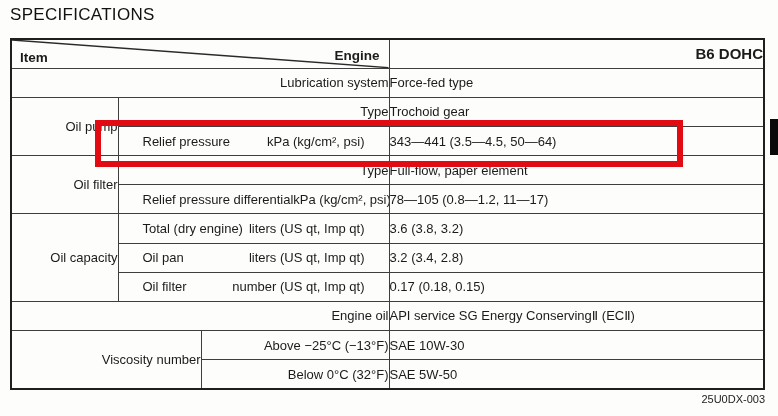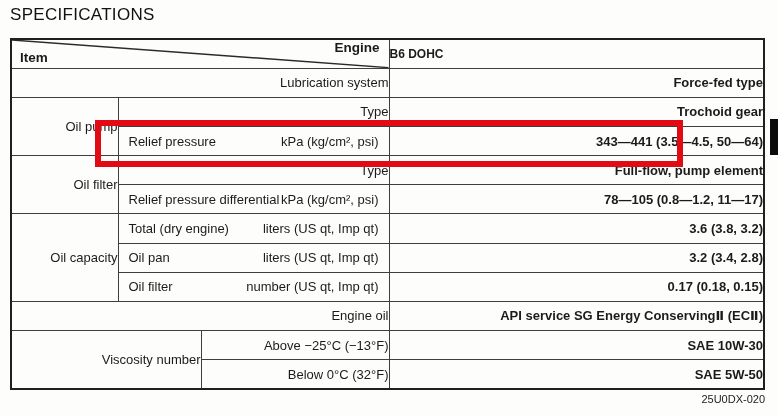--- a/index.html
+++ b/index.html
@@ -28,35 +28,35 @@
   table.spec-table td {
     border:1px solid #3e3e3e;
     padding:0; vertical-align:middle;
     overflow:hidden; white-space:nowrap;
   }
   table.spec-table tr { height:29px; }
   tr.header-row { height:30px; }
   .diag-cell { position:relative; }
   .diag-cell svg { position:absolute; left:0; top:0; width:100%; height:100%; display:block; }
   .diag-engine {
-    position:absolute; right:9px; top:0;
+    position:absolute; right:9px; top:8px;
     font-weight:bold; font-size:13.5px;
   }
   .diag-item {
     position:absolute; left:8px; bottom:3px;
     font-weight:bold; font-size:13.5px;
   }
   .lbl { padding-left:10px; text-align:right; }
   .split { padding:0; }
   .split .split-inner {
     display:flex; justify-content:space-between; align-items:center;
-    padding:0 10px; height:100%;
+    padding:0 24px; height:100%;
   }
-  .val { text-align:right;font-weight:bold; }
-  .val-bold { text-align:left; font-weight:bold; font-size:12px; }
+  .val { text-align:left; }
+  .val-bold { text-align:right; font-weight:bold; font-size:15px; }
   .highlight-box {
     position:absolute; left:95px; top:120px;
     width:588px; height:47px;
     border:6px solid #e30b13;
     box-sizing:border-box;
     z-index:3;
   }
   .edge-tab {
     position:absolute; left:770px; top:119px;
     width:8px; height:36px;
@@ -108,21 +108,21 @@
           <span>Relief pressure</span>
           <span>kPa (kg/cm², psi)</span>
         </div>
       </td>
       <td class="val">343—441 (3.5—4.5, 50—64)</td>
     </tr>
 
     <tr>
       <td rowspan="2" class="lbl">Oil filter</td>
       <td colspan="2" class="lbl">Type</td>
-      <td class="val">Full-flow, pump element</td>
+      <td class="val">Full-flow, paper element</td>
     </tr>
     <tr>
       <td colspan="2" class="split">
         <div class="split-inner">
           <span>Relief pressure differential</span>
           <span>kPa (kg/cm², psi)</span>
         </div>
       </td>
       <td class="val">78—105 (0.8—1.2, 11—17)</td>
     </tr>
@@ -168,13 +168,13 @@
     </tr>
     <tr>
       <td class="lbl">Below 0°C (32°F)</td>
       <td class="val">SAE 5W-50</td>
     </tr>
   </tbody>
 </table>
 
 <div class="highlight-box"></div>
 <div class="edge-tab"></div>
-<div class="figure-code">25U0DX-020</div>
+<div class="figure-code">25U0DX-003</div>
 
 </body></html>

